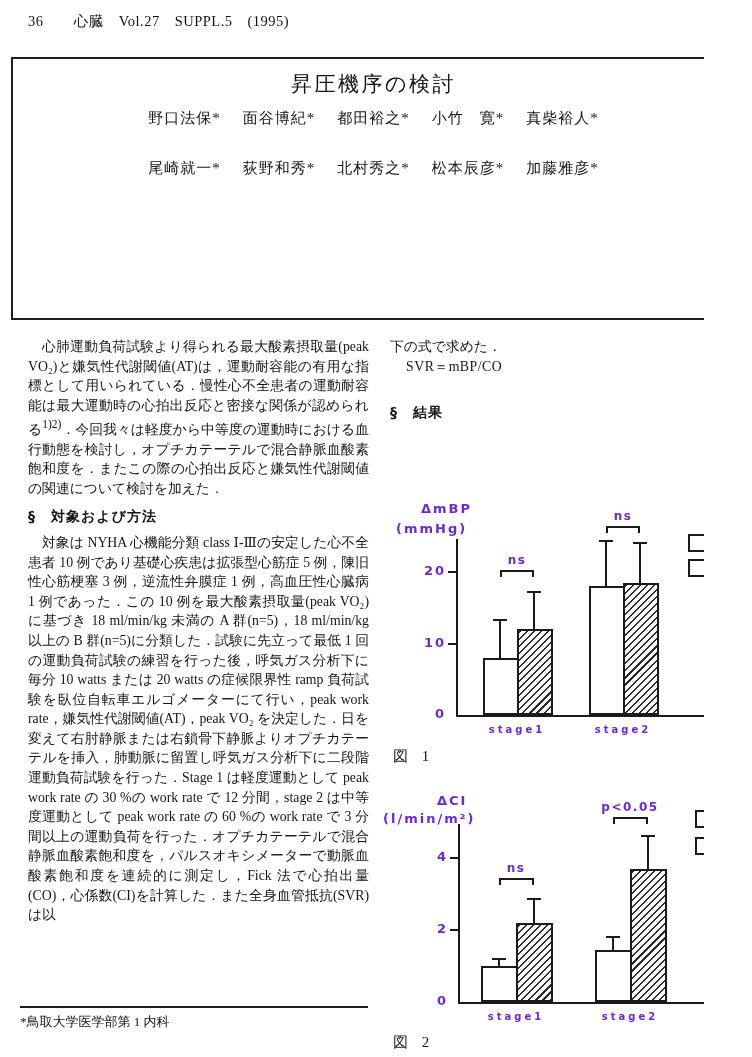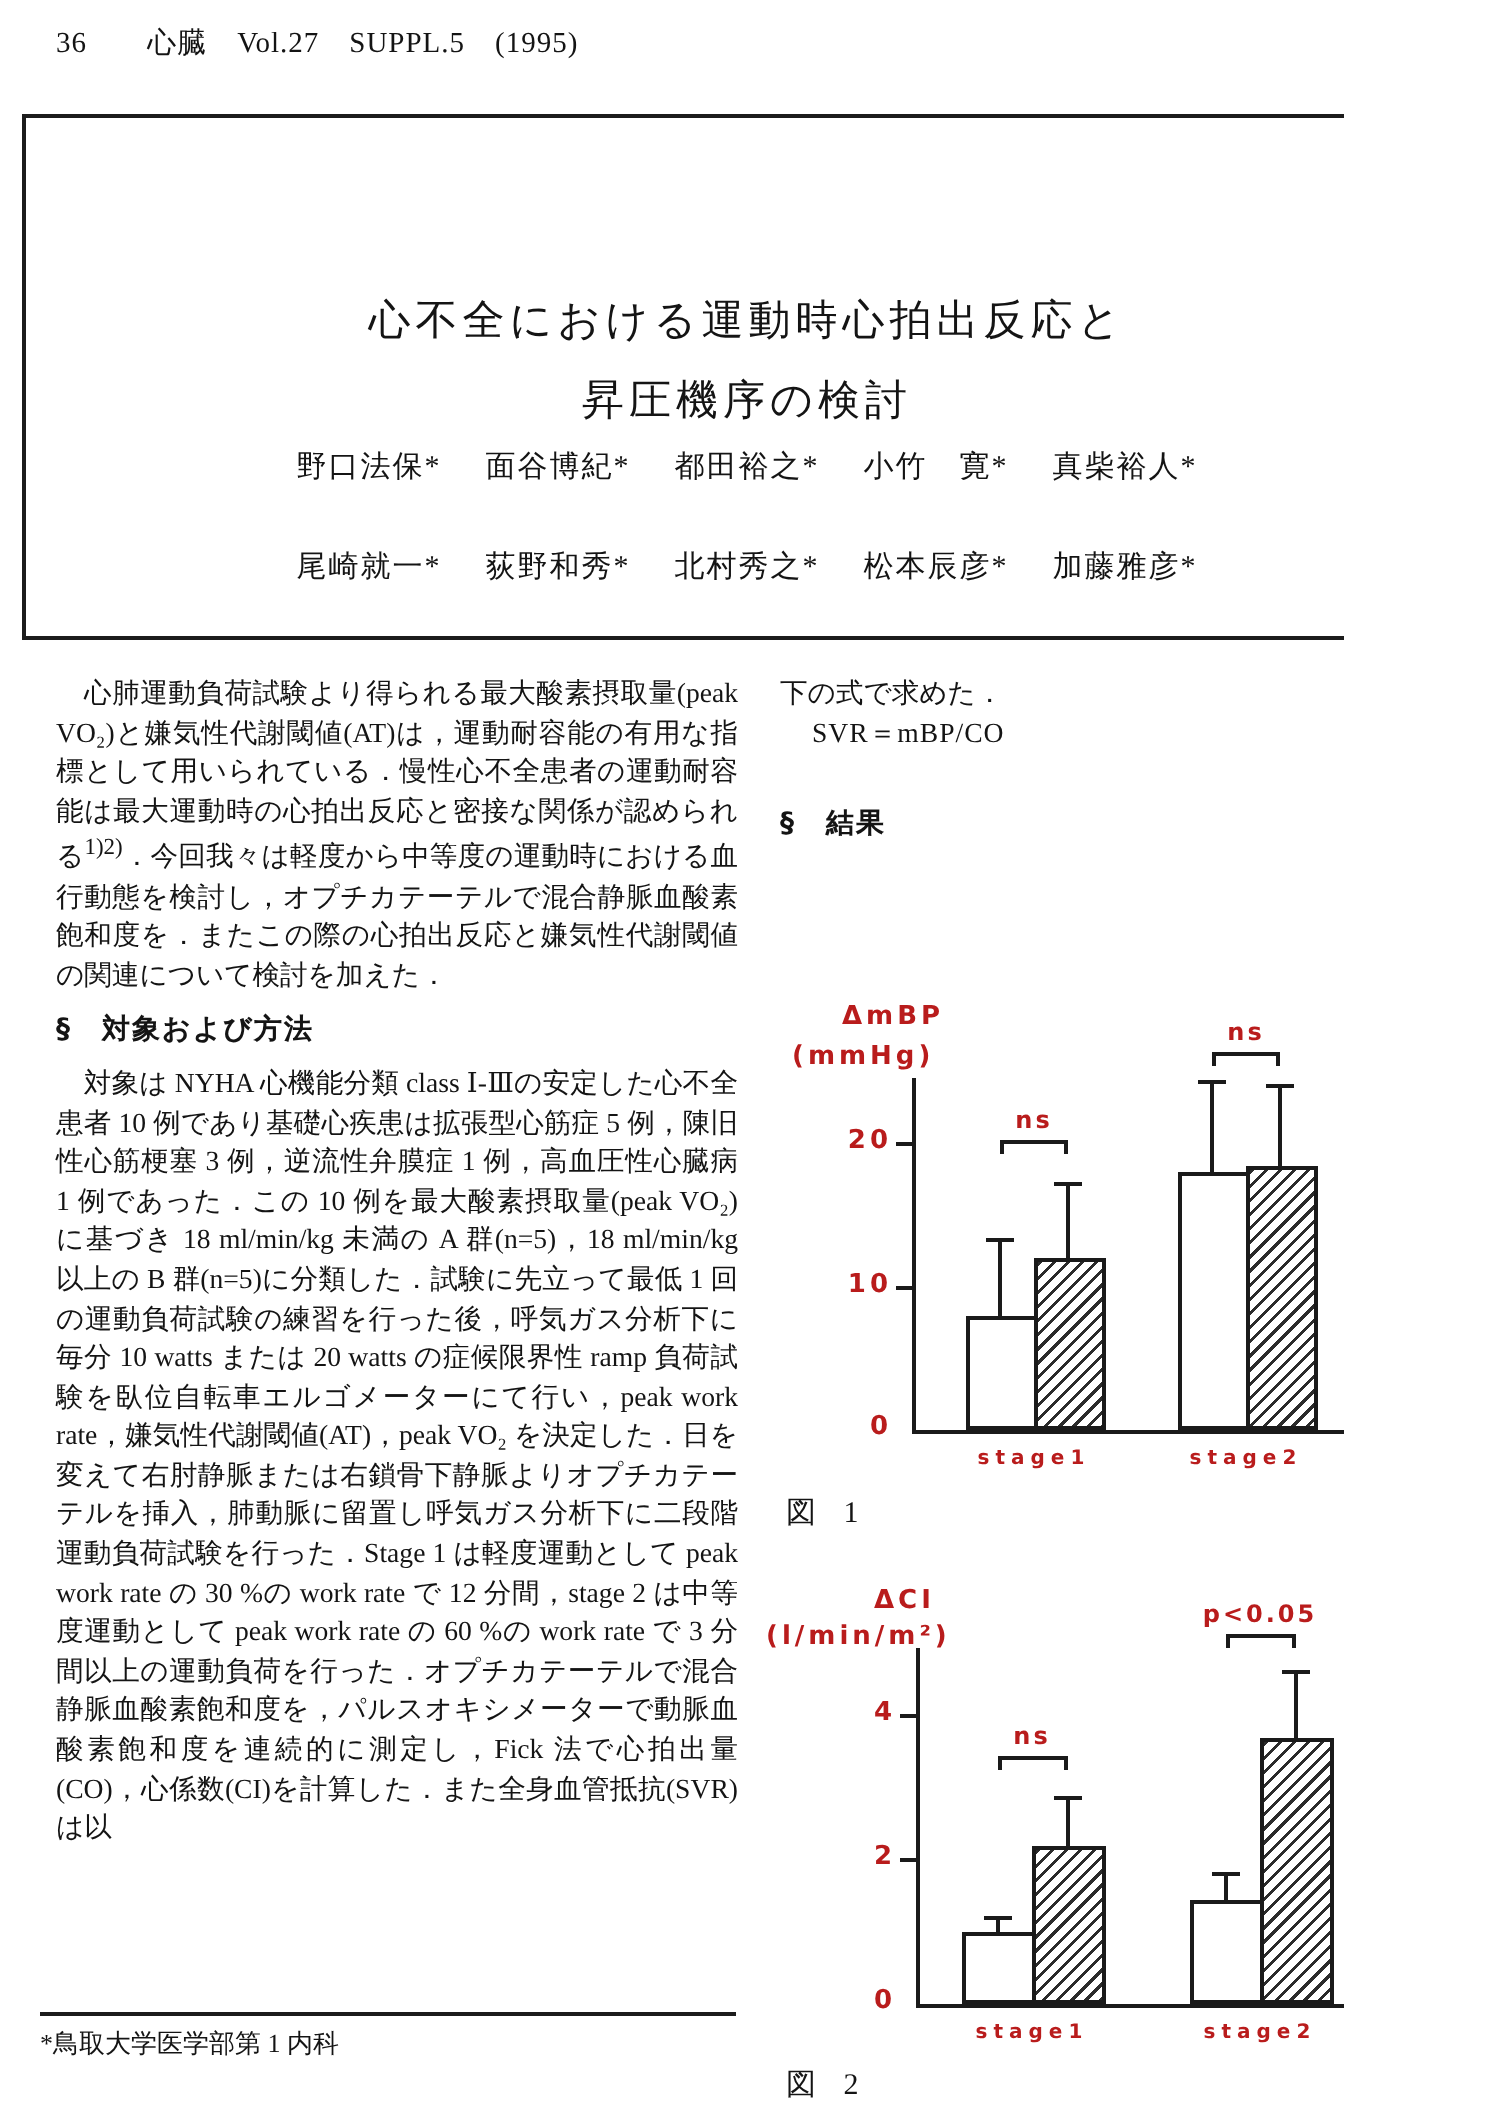--- a/index.html
+++ b/index.html
@@ -1,18 +1,18 @@
 <!DOCTYPE html>
 <html><head>
 <meta charset="utf-8">
 <style>
   html,body { margin:0; padding:0; background:#ffffff; }
   .page {
     position:relative; width:672px; height:1057px; background:#fff;
-    font-family:"Liberation Serif","DejaVu Serif",serif; color:#141414; overflow:hidden;
+    font-family:"Liberation Serif","DejaVu Serif",serif; color:#141414; overflow:hidden;padding-left:32px;
   }
   
   .header { position:absolute; left:28px; top:12px; font-size:14.5px; letter-spacing:.5px; white-space:nowrap; }
   .header .pgnum { margin-right:26px; }
   
   .title-box { position:absolute; left:11px; top:57px; width:725px; height:263px; border:2px solid #1c1c1c; box-sizing:border-box; }
   .title-line { text-align:center; font-size:21px; letter-spacing:2.5px; line-height:30px; }
   .title-line.l1 { margin-top:86px; }
   .title-line.l2 { margin-top:10px; }
   .authors { display:flex; justify-content:center; gap:22px; font-size:15px; letter-spacing:1px; line-height:22px; }
@@ -27,21 +27,21 @@
   .sec-heading.results { margin-top:27px; }
   .formula { padding-left:16px; letter-spacing:.5px; }
   
   .footnote { position:absolute; left:20px; top:1006px; width:348px; border-top:2px solid #1c1c1c; padding-top:4px; font-size:13px; line-height:20px; }
   
   .chart { position:absolute; }
   .c-line { position:absolute; background:#1a1a1a; }
   .c-bar { position:absolute; box-sizing:border-box; border:2px solid #1a1a1a; background:#fff; }
   .hatched { background:repeating-linear-gradient(135deg,#2b2b2b 0,#2b2b2b 1.5px,#ffffff 1.5px,#ffffff 5px); }
   .c-ylabel,.c-ticklabel,.c-xlabel,.c-siglabel,.c-legendlabel {
-    position:absolute; font-family:"DejaVu Sans","Liberation Sans",sans-serif; font-weight:bold; color:#b91c1c; white-space:nowrap;
+    position:absolute; font-family:"DejaVu Sans","Liberation Sans",sans-serif; font-weight:bold; color:#6d28d9; white-space:nowrap;
   }
   .c-ylabel { font-size:13px; letter-spacing:2px; }
   .c-ticklabel { font-size:13px; letter-spacing:2px; text-align:right; }
   .c-xlabel { font-size:10px; letter-spacing:3px; text-align:center; }
   .c-siglabel { font-size:12px; letter-spacing:1.5px; text-align:center; }
   .c-legendlabel { font-size:13px; }
   .c-bracket { position:absolute; height:7px; border:2px solid #1a1a1a; border-bottom:none; box-sizing:border-box; }
   .c-legendbox { position:absolute; box-sizing:border-box; border:2px solid #1a1a1a; background:#fff; }
   .c-caption { position:absolute; font-size:15px; letter-spacing:5px; color:#141414; }
 </style>
@@ -49,21 +49,20 @@
 <body>
 
 <div class="page">
 
   <div class="header">
     <span class="pgnum">36</span>
     <span>心臓　Vol.27　SUPPL.5　(1995)</span>
   </div>
 
   <div class="title-box">
-    <div class="title-line l1">心不全における運動時心拍出反応と</div>
     <div class="title-line l2">昇圧機序の検討</div>
     <div class="authors r2">
       <span>野口法保*</span>
       <span>面谷博紀*</span>
       <span>都田裕之*</span>
       <span>小竹　寛*</span>
       <span>真柴裕人*</span>
     </div>
     <div class="authors r1">
       <span>尾崎就一*</span>

